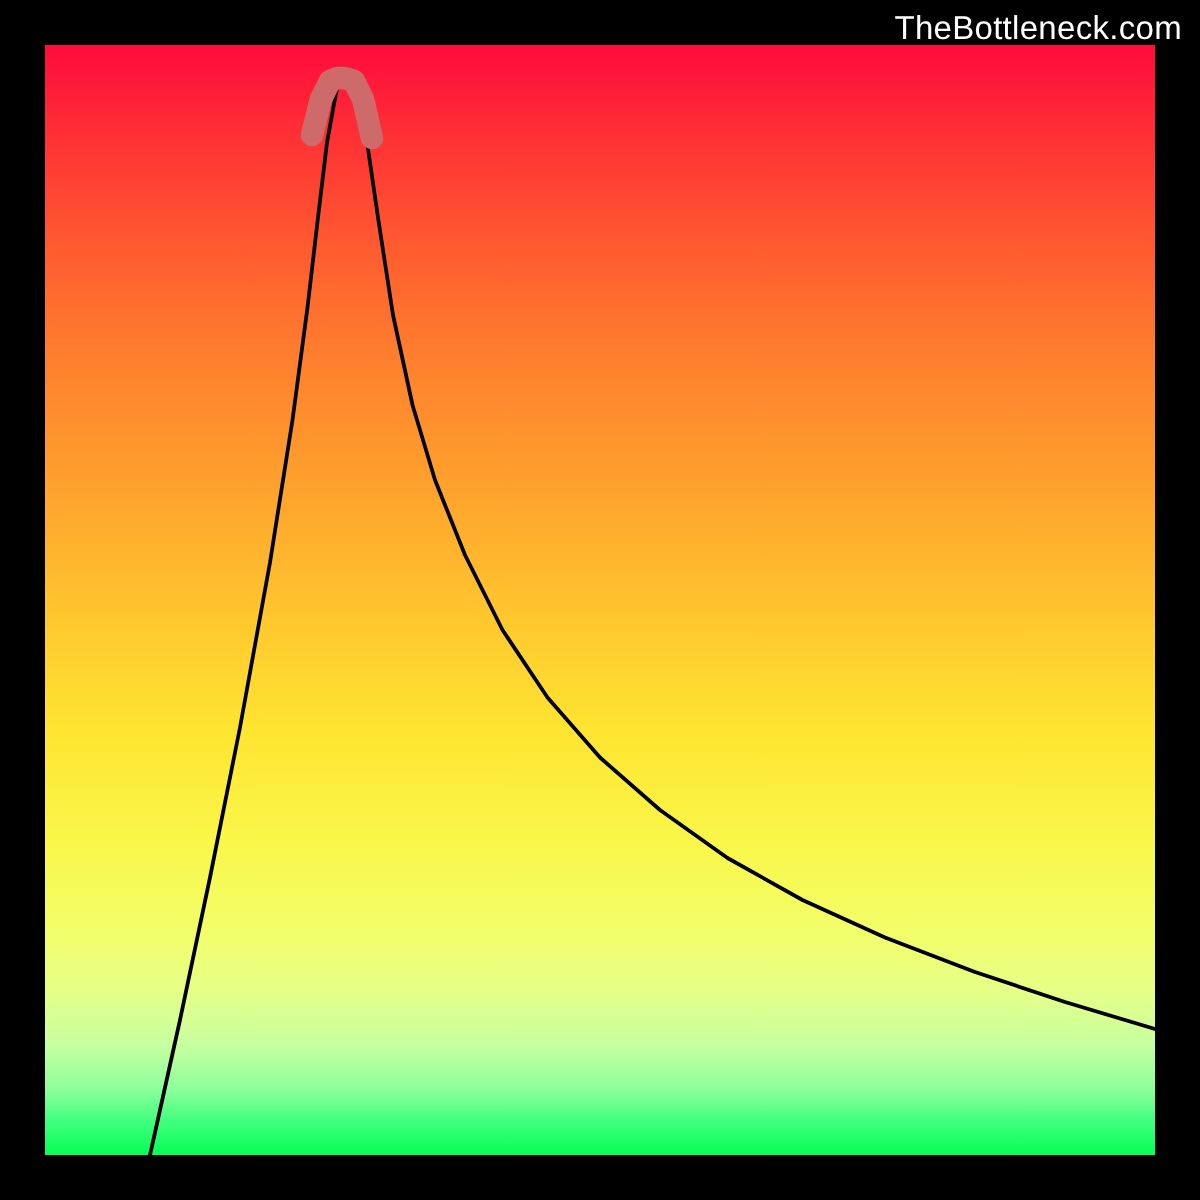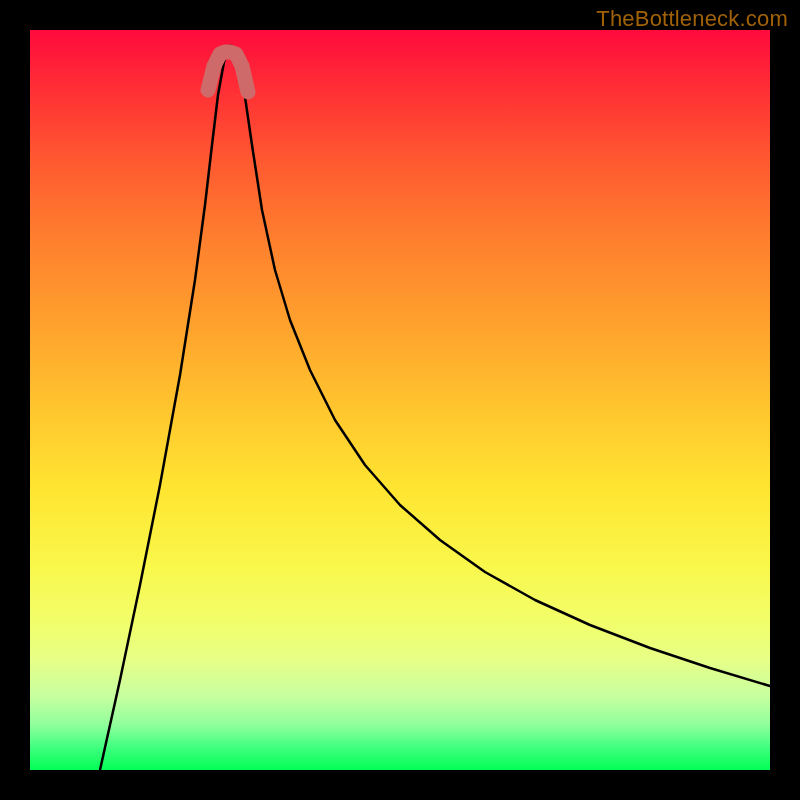--- a/index.html
+++ b/index.html
@@ -38,21 +38,21 @@
       #c8ffa0 90%,
       #8eff9b 94%,
       #3fff7e 97%,
       #03ff55 100%
     );
   }
   .watermark {
     position: absolute;
     top: 6px;
     right: 12px;
-    color: #a16207;
+    color: #ffffff;
     font-size: 22px;
     font-weight: 400;
     letter-spacing: 0.2px;
   }
   svg.curve {
     position: absolute;
     left: 0;
     top: 0;
     width: 740px;
     height: 740px;

